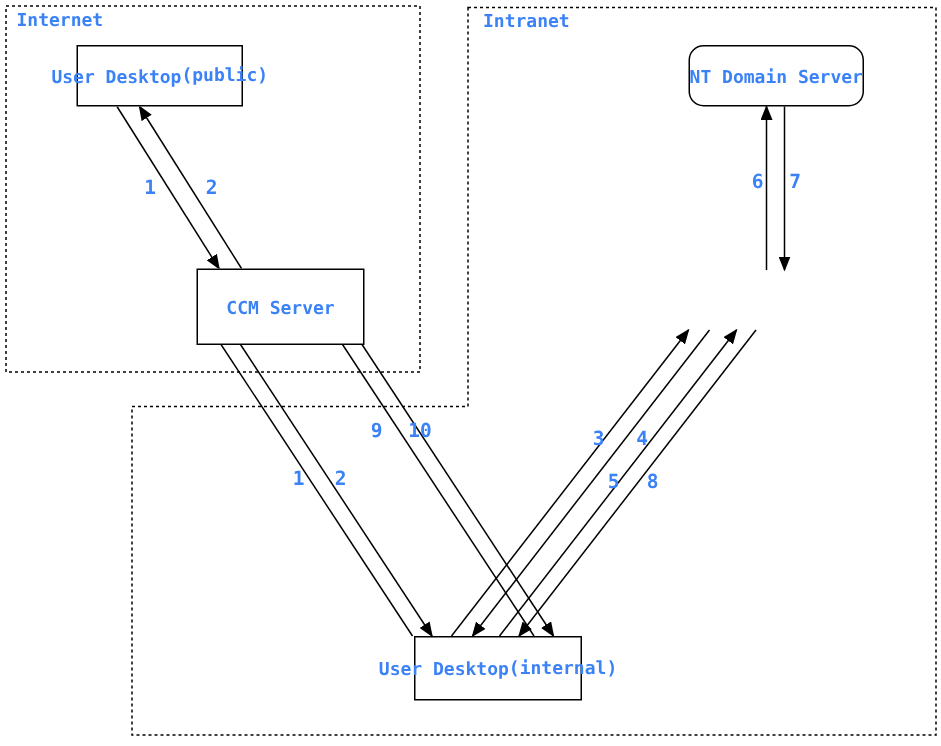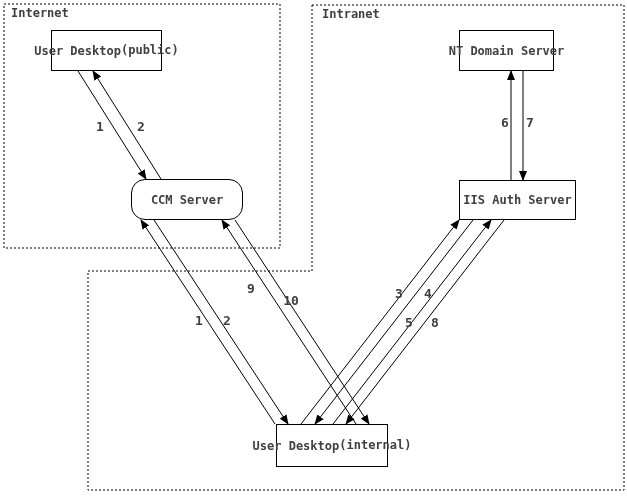--- a/index.html
+++ b/index.html
@@ -6,21 +6,21 @@
     margin: 0;
     padding: 0;
     background: #ffffff;
   }
   #stage {
     position: relative;
     width: 627px;
     height: 497px;
     background: #ffffff;
     font-family: "DejaVu Sans Mono", "Liberation Mono", monospace;
-    color: #404040;
+    color: #3b82f6;
     overflow: hidden;
   }
   #diagram-svg {
     position: absolute;
     left: 0;
     top: 0;
     width: 627px;
     height: 497px;
   }
   .zone-label {
@@ -89,45 +89,41 @@
     </svg>
 
   <div class="zone-label" style="left: 11px; top: 7px;">Internet</div>
   <div class="zone-label" style="left: 322px; top: 8px;">Intranet</div>
 
   <div class="node" style="left: 51px; top: 30px; width: 111px; height: 41px;">
     <div class="label">User Desktop</div>
     <div class="sublabel">(public)</div>
   </div>
 
-  <div class="node" style="left: 131px; top: 179px; width: 112px; height: 41px; border-radius: 14px;">
+  <div class="node" style="left: 131px; top: 179px; width: 112px; height: 51px;">
     <div class="label">CCM Server</div>
     <div class="sublabel"></div>
   </div>
 
-  <div class="node" style="left: 459px; top: 30px; width: 95px; height: 41px;">
+  <div class="node" style="left: 459px; top: 30px; width: 117px; height: 41px; border-radius: 10px;">
     <div class="label">NT Domain Server</div>
     <div class="sublabel"></div>
   </div>
 
-  <div class="node" style="left: 459px; top: 180px; width: 117px; height: 40px;">
-    <div class="label">IIS Auth Server</div>
-    <div class="sublabel"></div>
-  </div>
 
   <div class="node" style="left: 276px; top: 424px; width: 112px; height: 43px;">
     <div class="label">User Desktop</div>
     <div class="sublabel">(internal)</div>
   </div>
 
 <div class="edge-label" style="left: 100px; top: 126px;">1</div>
     <div class="edge-label" style="left: 141px; top: 126px;">2</div>
     <div class="edge-label" style="left: 199px; top: 320px;">1</div>
     <div class="edge-label" style="left: 227px; top: 320px;">2</div>
     <div class="edge-label" style="left: 251px; top: 288px;">9</div>
-    <div class="edge-label" style="left: 291px; top: 288px; margin-top: 12px;">10</div>
+    <div class="edge-label" style="left: 280px; top: 288px;">10</div>
     <div class="edge-label" style="left: 399px; top: 293px;">3</div>
     <div class="edge-label" style="left: 428px; top: 293px;">4</div>
     <div class="edge-label" style="left: 409px; top: 322px;">5</div>
     <div class="edge-label" style="left: 435px; top: 322px;">8</div>
     <div class="edge-label" style="left: 505px; top: 122px;">6</div>
     <div class="edge-label" style="left: 530px; top: 122px;">7</div>
   </div>
 
 </body></html>

